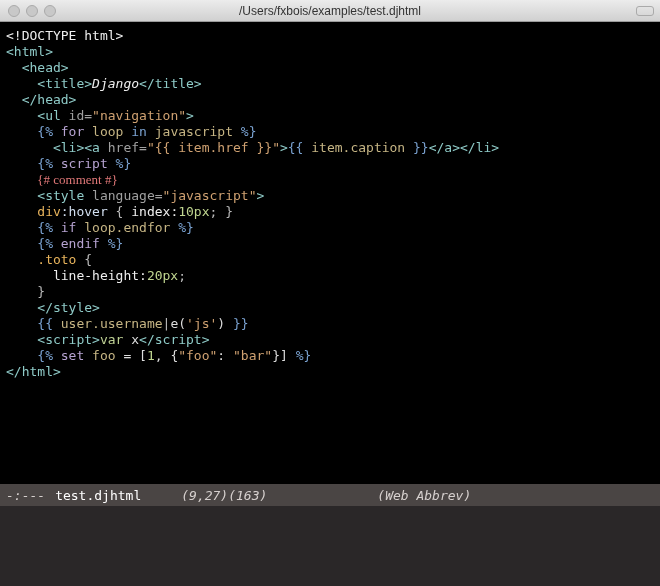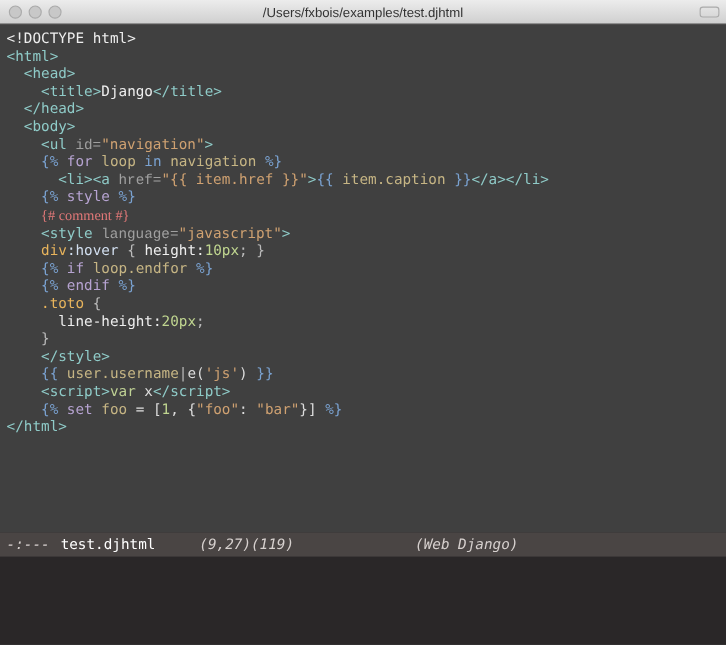--- a/index.html
+++ b/index.html
@@ -19,44 +19,44 @@
   align-items: center;
   position: relative;
 }
 .traffic { display: flex; gap: 6px; padding-left: 8px; }
 .tbtn { width: 12px; height: 12px; border-radius: 50%; background: #c8c8c8; border: 1px solid #aaa; }
 .title { position: absolute; left: 0; right: 0; text-align: center; color: #333; font-size: 12px; font-family: "Lucida Grande", sans-serif; }
 .togglebtn { position:absolute; right:6px; width:18px; height:10px; border:1px solid #aaa; border-radius:3px; }
 
 .editor {
   height: 462px;
-  background: #404040;
+  background: #000000;
   padding: 6px 6px 0 6px;
   line-height: 16px;
   overflow: hidden;
 }
 .line { white-space: pre; }
 .modeline {
   height: 22px;
   background: #4a4544;
   color: #d6d0ce;
   display: flex;
   align-items: center;
   font-size: 13px;
   padding: 0 6px;
   font-style: italic;
   gap: 0;
 }
 
 
 .t-doc   { color: #eee; }
 .t-tag   { color: #8fcbc8; }  
-.t-attr  { color: #a0a0a0; font-family: Liberation Mono, monospace; }
+.t-attr  { color: #a0a0a0; }
 .t-str   { color: #cfa171; }  
-.t-text  { color: #eee; }
+.t-text  { color: #eee; font-style: italic; }
 .t-delim { color: #7aa2d1; }  
 .t-kw    { color: #b6a3d1; }  
 .t-var   { color: #c6b584; }  
 .t-in    { color: #7aa2d1; }
 .t-com   { color: #e17878; font-family: Liberation Serif, serif; }  
 .t-sel   { color: #e8b45c; }  
 .t-pseudo{ color: #d2dff0; }
 .t-prop  { color: #eee; }
 .t-val   { color: #c0d690; }
 .t-js    { color: #bfd194; }
@@ -75,41 +75,40 @@
   <div class="title">/Users/fxbois/examples/test.djhtml</div>
   <div class="togglebtn"></div>
 </div>
 
 <div class="editor">
 <div class="line"><span class="t-doc">&lt;!DOCTYPE html&gt;</span></div>
 <div class="line"><span class="t-tag">&lt;html&gt;</span></div>
 <div class="line"><span>  </span><span class="t-tag">&lt;head&gt;</span></div>
 <div class="line"><span>    </span><span class="t-tag">&lt;title&gt;</span><span class="t-text">Django</span><span class="t-tag">&lt;/title&gt;</span></div>
 <div class="line"><span>  </span><span class="t-tag">&lt;/head&gt;</span></div>
-<div class="line"><span>  </span><span class="t-tag">&lt;body&gt;</span></div>
 <div class="line"><span>    </span><span class="t-tag">&lt;ul</span><span class="t-attr"> id=</span><span class="t-str">"navigation"</span><span class="t-tag">&gt;</span></div>
-<div class="line"><span>    </span><span class="t-delim">{%</span><span class="t-kw"> for </span><span class="t-var">loop</span><span class="t-in"> in </span><span class="t-var">navigation</span><span class="t-delim"> %}</span></div>
+<div class="line"><span>    </span><span class="t-delim">{%</span><span class="t-kw"> for </span><span class="t-var">loop</span><span class="t-in"> in </span><span class="t-var">javascript</span><span class="t-delim"> %}</span></div>
 <div class="line"><span>      </span><span class="t-tag">&lt;li&gt;&lt;a</span><span class="t-attr"> href=</span><span class="t-str">"{{ item.href }}"</span><span class="t-tag">&gt;</span><span class="t-delim">{{</span><span class="t-var"> item.caption </span><span class="t-delim">}}</span><span class="t-tag">&lt;/a&gt;&lt;/li&gt;</span></div>
-<div class="line"><span>    </span><span class="t-delim">{%</span><span class="t-kw"> style </span><span class="t-delim">%}</span></div>
+<div class="line"><span>    </span><span class="t-delim">{%</span><span class="t-kw"> script </span><span class="t-delim">%}</span></div>
 <div class="line"><span>    </span><span class="t-com">{# comment #}</span></div>
 <div class="line"><span>    </span><span class="t-tag">&lt;style</span><span class="t-attr"> language=</span><span class="t-str">"javascript"</span><span class="t-tag">&gt;</span></div>
-<div class="line"><span>    </span><span class="t-sel">div</span><span class="t-pseudo">:hover</span><span class="t-punct"> { </span><span class="t-prop">height:</span><span class="t-val">10px</span><span class="t-punct">; }</span></div>
+<div class="line"><span>    </span><span class="t-sel">div</span><span class="t-pseudo">:hover</span><span class="t-punct"> { </span><span class="t-prop">index:</span><span class="t-val">10px</span><span class="t-punct">; }</span></div>
 <div class="line"><span>    </span><span class="t-delim">{%</span><span class="t-kw"> if </span><span class="t-var">loop.endfor</span><span class="t-delim"> %}</span></div>
 <div class="line"><span>    </span><span class="t-delim">{%</span><span class="t-kw"> endif </span><span class="t-delim">%}</span></div>
 <div class="line"><span>    </span><span class="t-sel">.toto</span><span class="t-punct"> {</span></div>
 <div class="line"><span>      </span><span class="t-prop">line-height:</span><span class="t-val">20px</span><span class="t-punct">;</span></div>
 <div class="line"><span>    </span><span class="t-punct">}</span></div>
 <div class="line"><span>    </span><span class="t-tag">&lt;/style&gt;</span></div>
 <div class="line"><span>    </span><span class="t-delim">{{</span><span class="t-var"> user.username</span><span class="t-punct">|</span><span class="t-white">e(</span><span class="t-str">'js'</span><span class="t-white">) </span><span class="t-delim">}}</span></div>
 <div class="line"><span>    </span><span class="t-tag">&lt;script&gt;</span><span class="t-js">var</span><span class="t-white"> x</span><span class="t-tag">&lt;/scr</span><span class="t-tag">ipt&gt;</span></div>
 <div class="line"><span>    </span><span class="t-delim">{%</span><span class="t-kw"> set </span><span class="t-var">foo</span><span class="t-white"> = [</span><span class="t-val">1</span><span class="t-white">, {</span><span class="t-str">"foo"</span><span class="t-white">: </span><span class="t-str">"bar"</span><span class="t-white">}] </span><span class="t-delim">%}</span></div>
 <div class="line"><span class="t-tag">&lt;/html&gt;</span></div>
 </div>
 
 <div class="modeline">
   <span>-:---</span>
   <span style="width:10px"></span>
   <span style="font-weight:normal; font-style:normal; color:#fff;">test.djhtml</span>
   <span style="width:40px"></span>
-  <span>(9,27)(119)</span>
+  <span>(9,27)(163)</span>
   <span style="width:110px"></span>
-  <span>(Web Django)</span>
+  <span>(Web Abbrev)</span>
 </div>
 
 </body></html>

